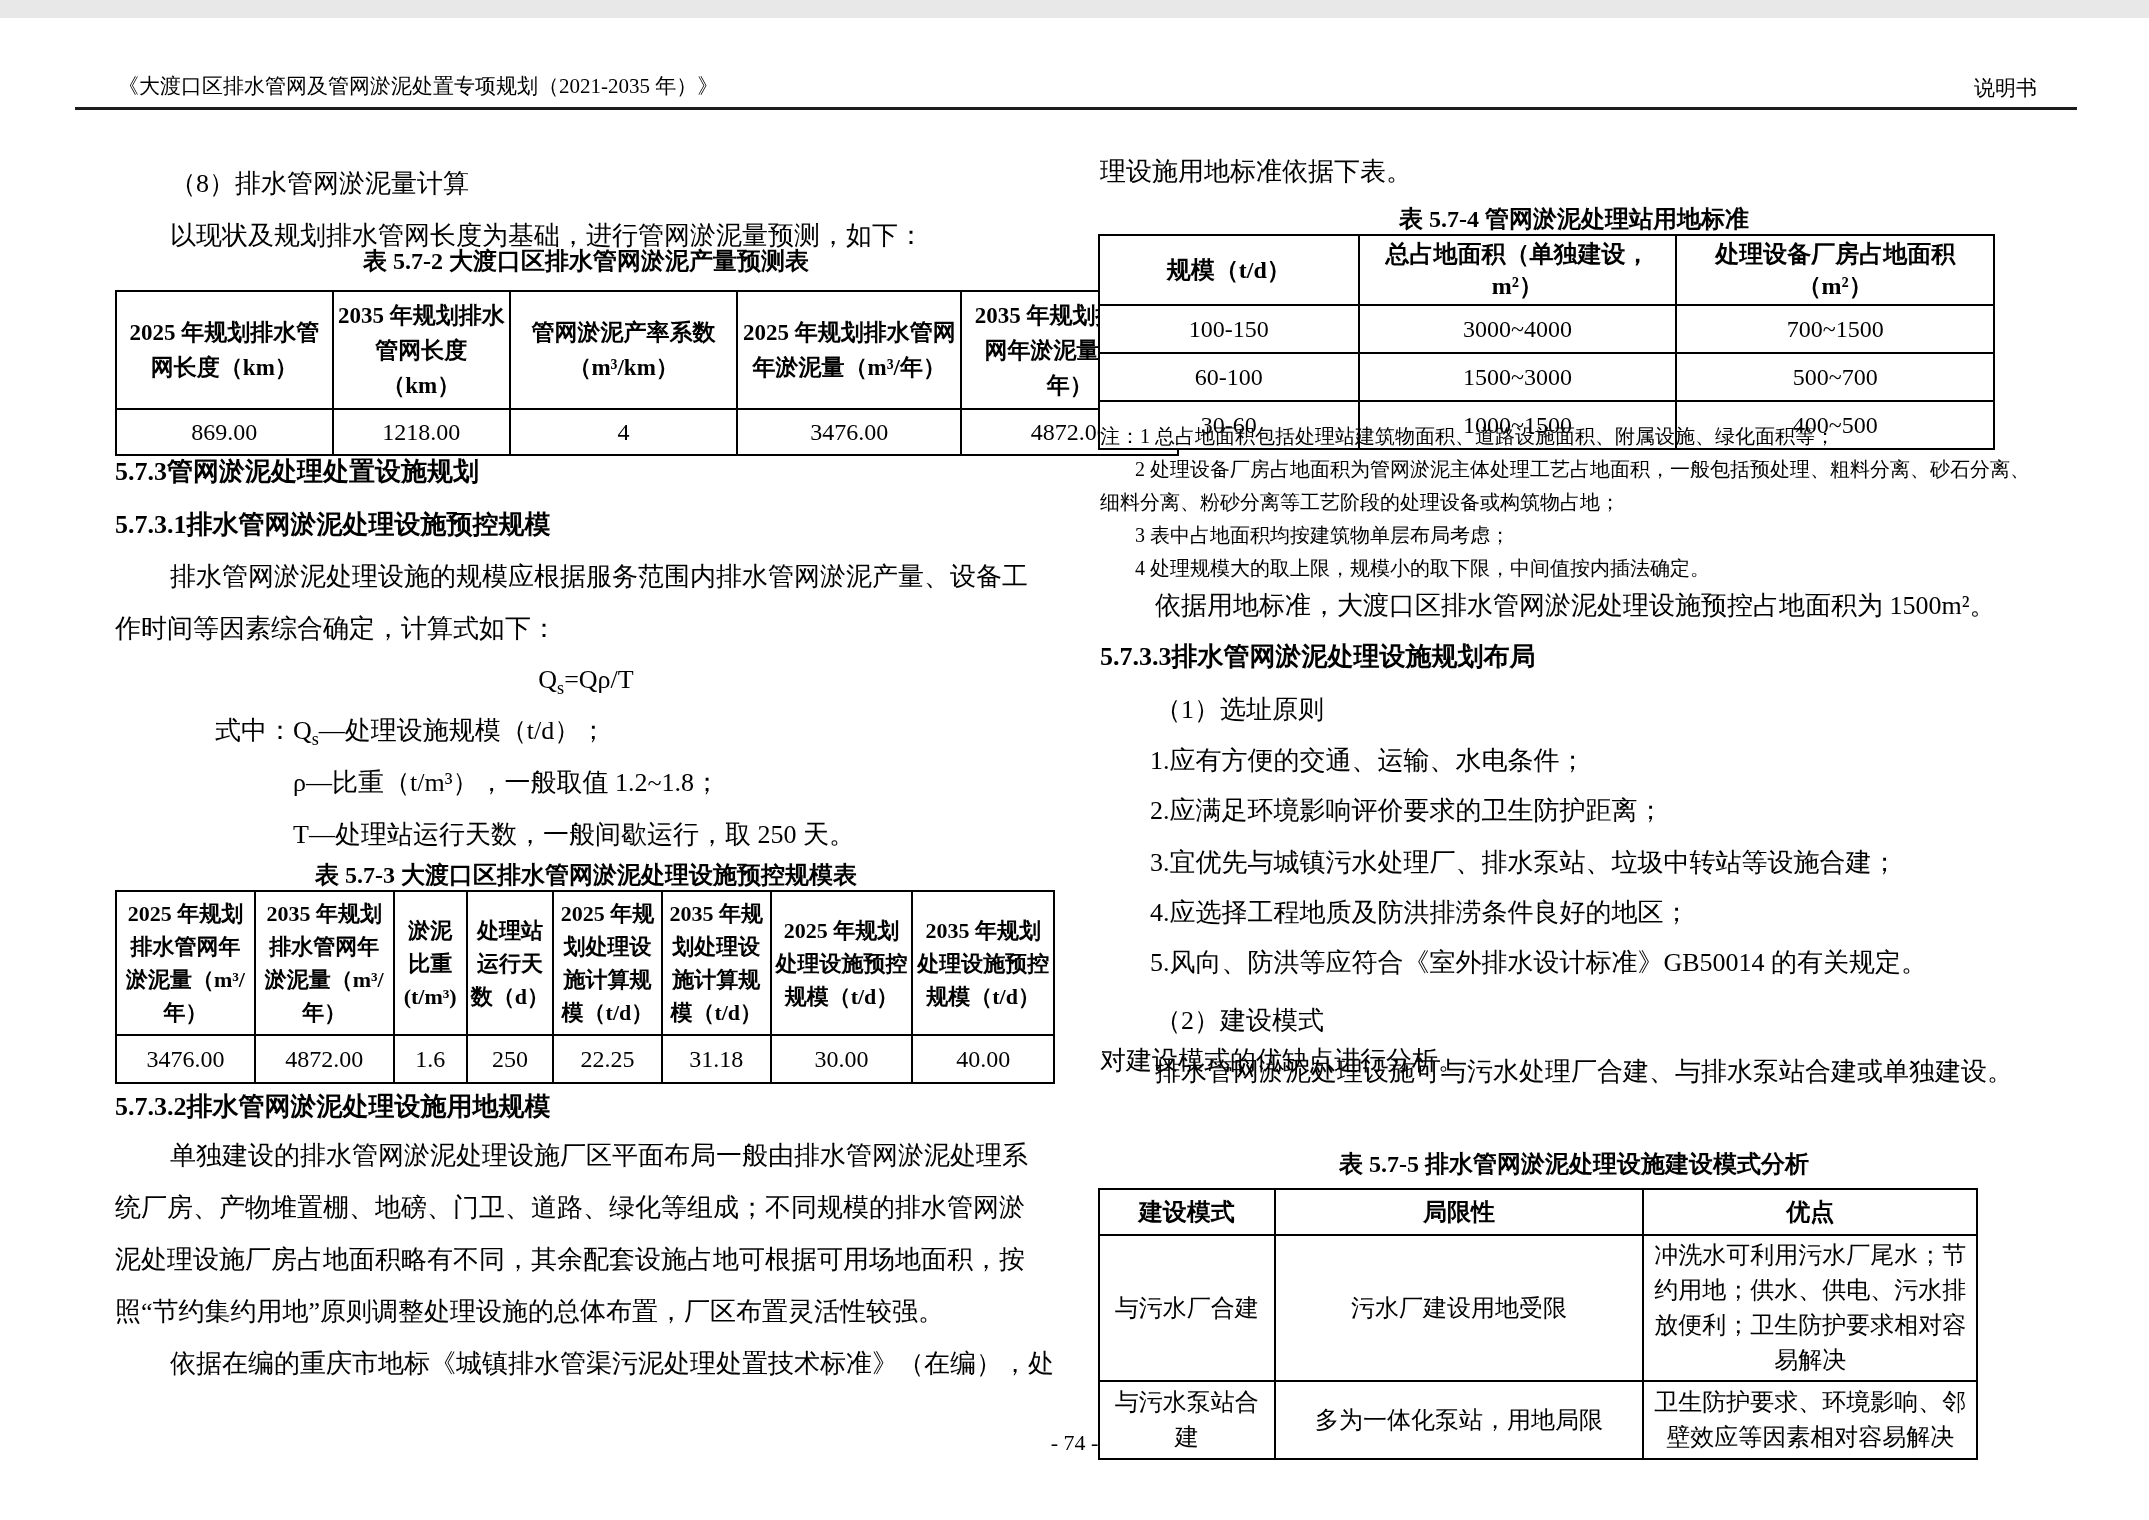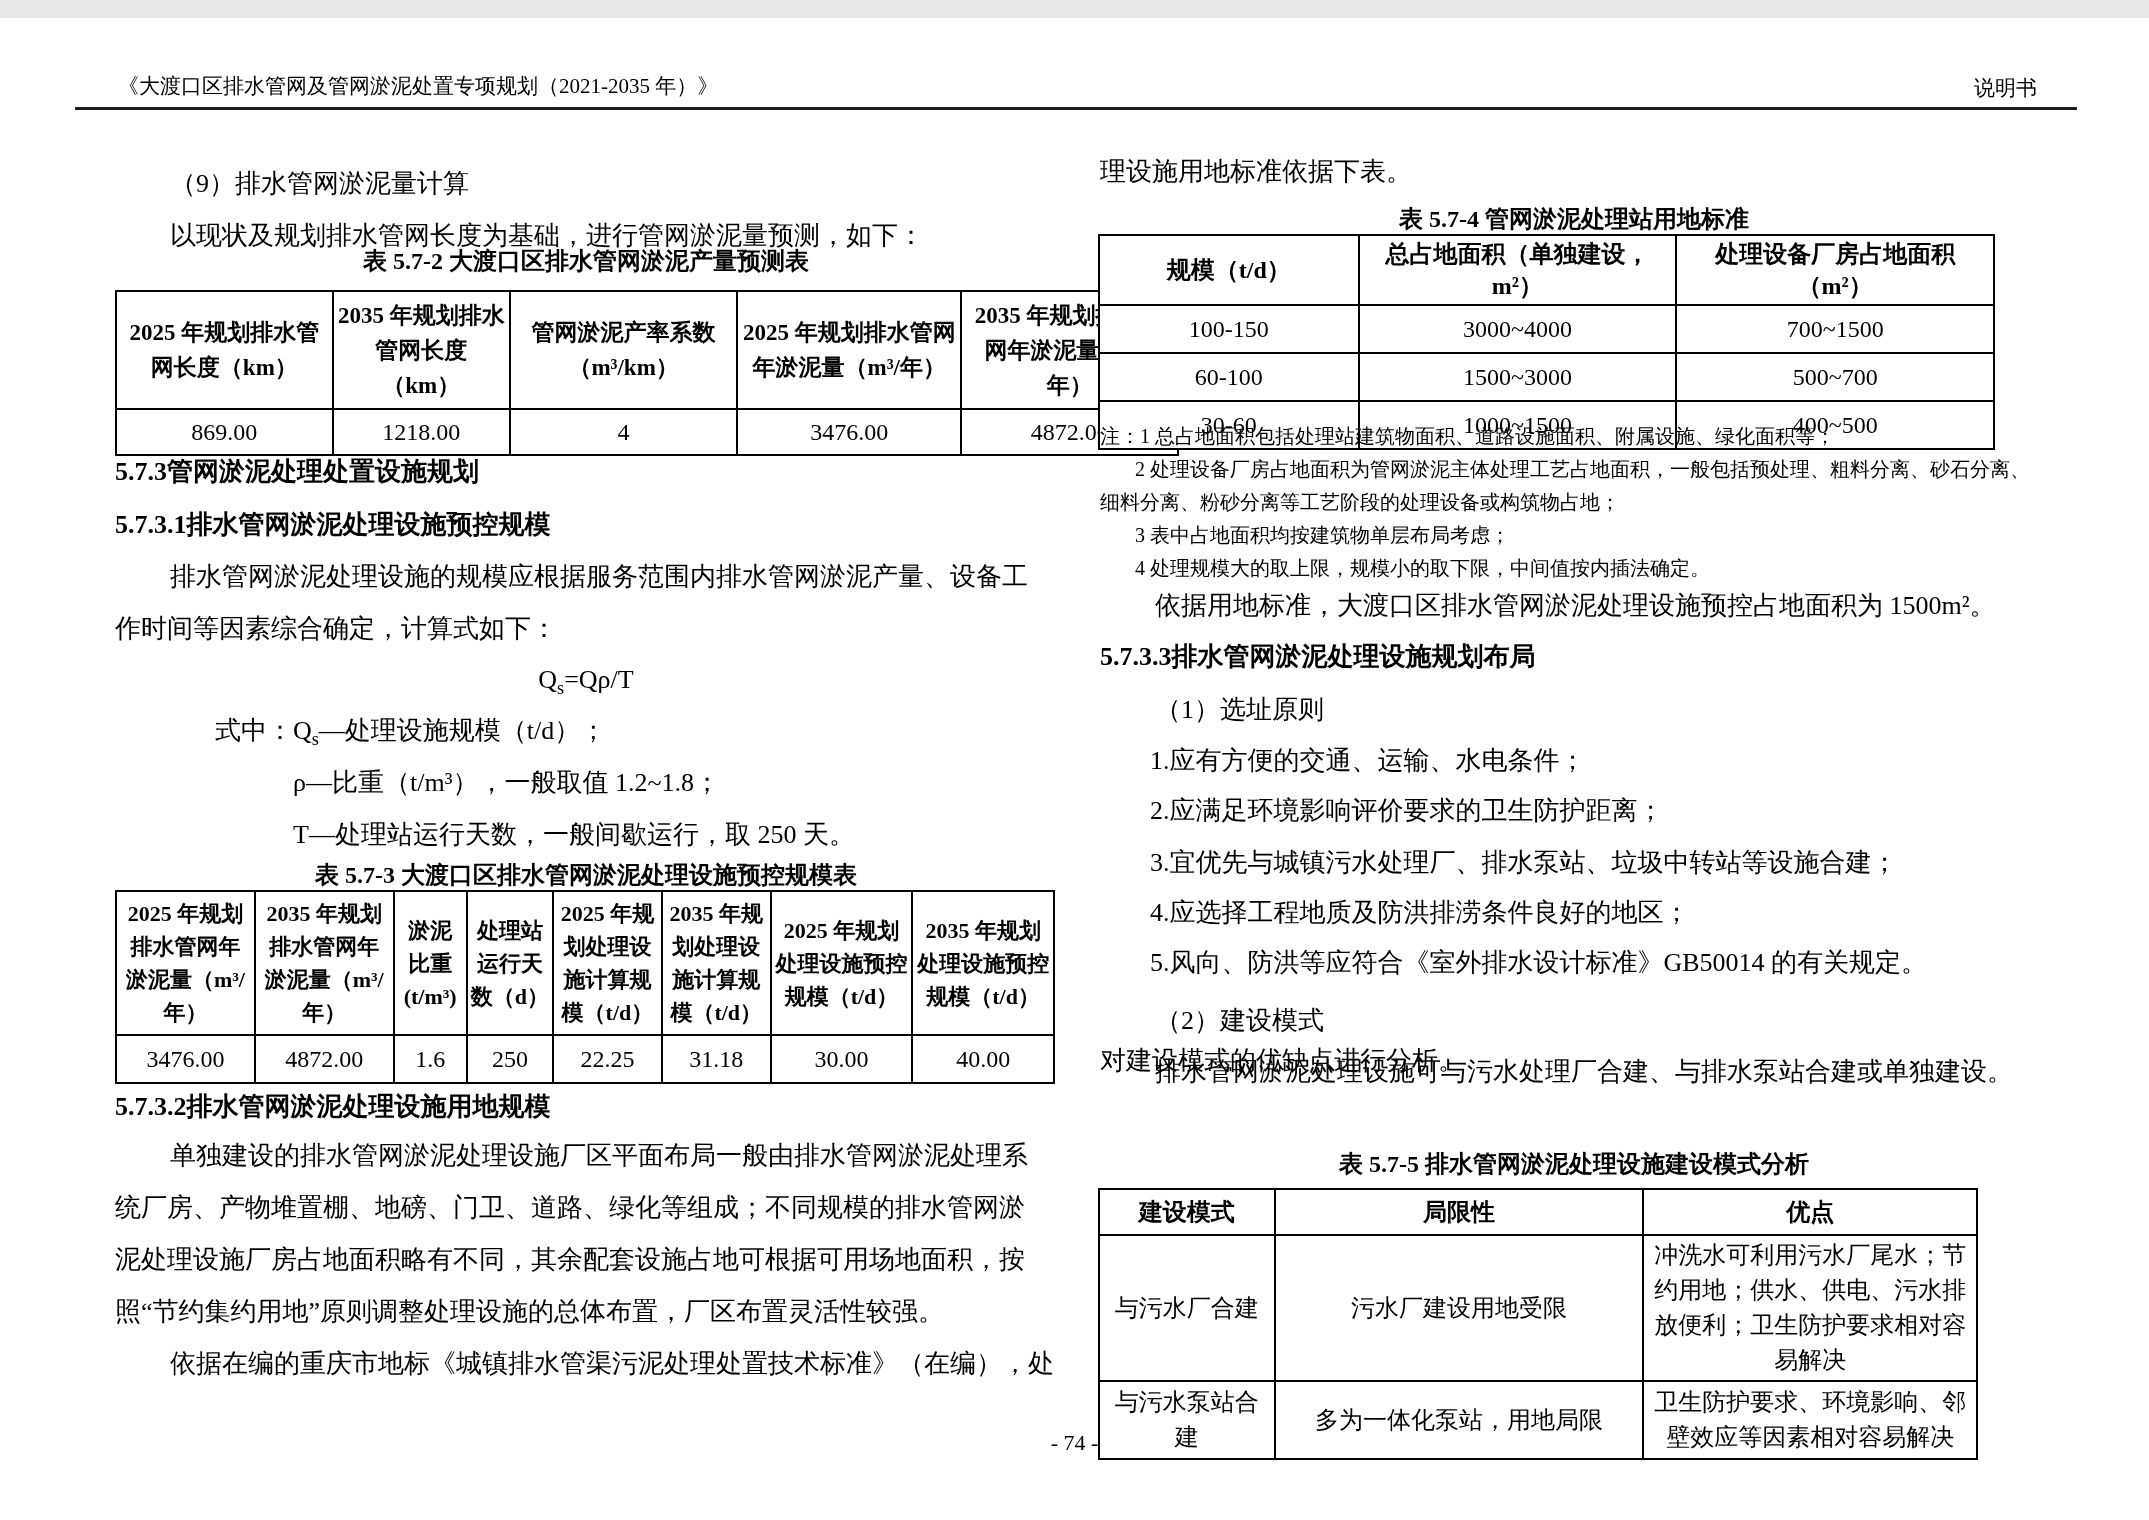--- a/index.html
+++ b/index.html
@@ -50,21 +50,21 @@
 <body>
 
 <div class="page">
 
   <div class="abs hdr-left">《大渡口区排水管网及管网淤泥处置专项规划（2021-2035 年）》</div>
   <div class="abs hdr-right">说明书</div>
   <div class="abs hdr-rule"></div>
 
   <div class="col colL">
 
-    <div class="line indent2" style="top:140px;">（9）排水管网淤泥量计算</div>
+    <div class="line indent2" style="top:140px;">（8）排水管网淤泥量计算</div>
 
     <div class="line indent2" style="top:192px;">以现状及规划排水管网长度为基础，进行管网淤泥量预测，如下：</div>
 
     <div class="caption" style="top:228px;">表 5.7-2 大渡口区排水管网淤泥产量预测表</div>
 
     <table class="t572">
       <colgroup>
           <col style="width:20.4%">
           <col style="width:16.7%">
           <col style="width:21.4%">

